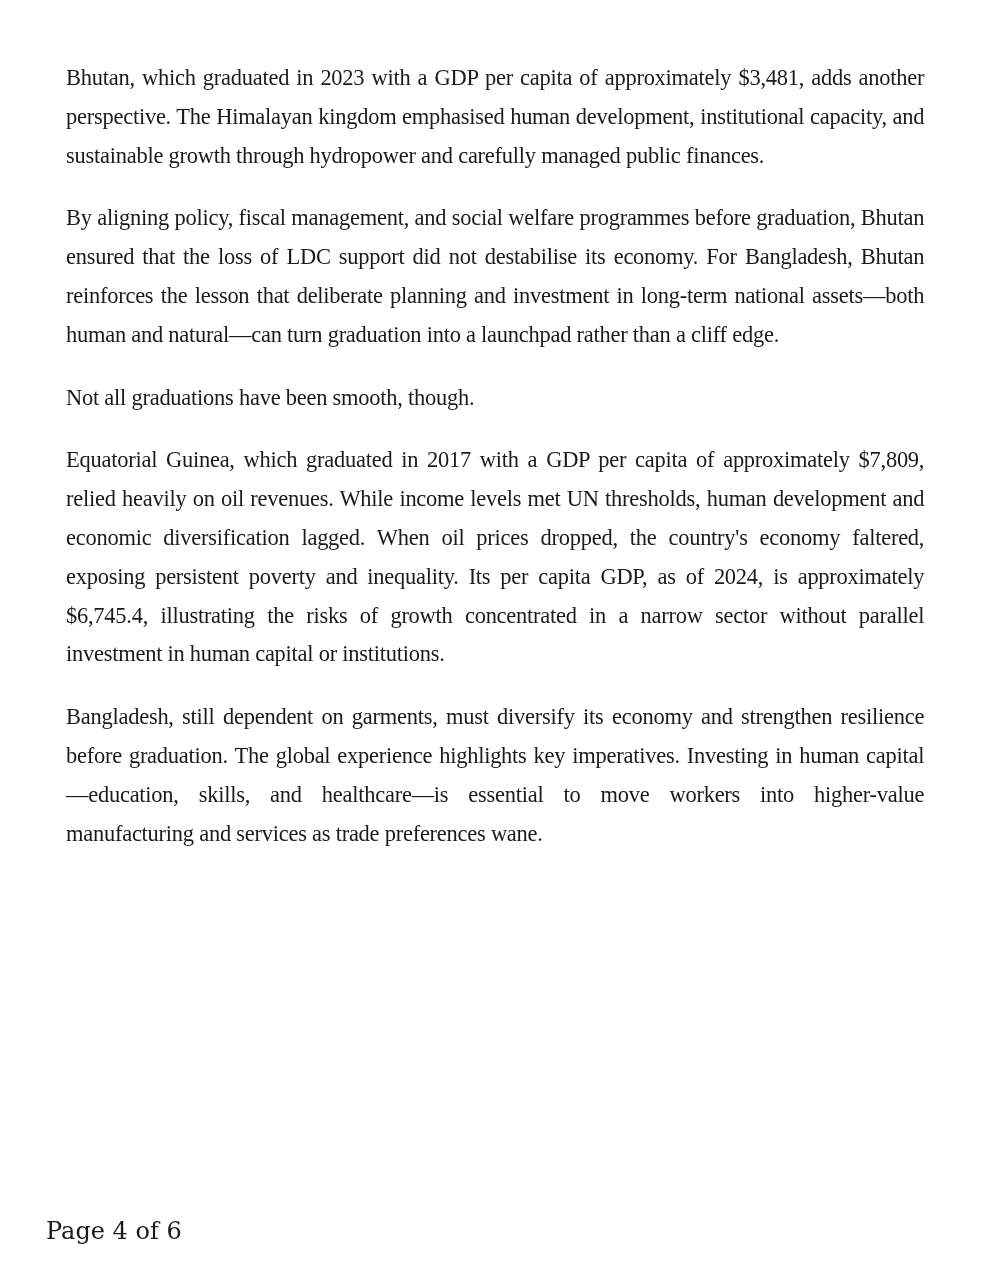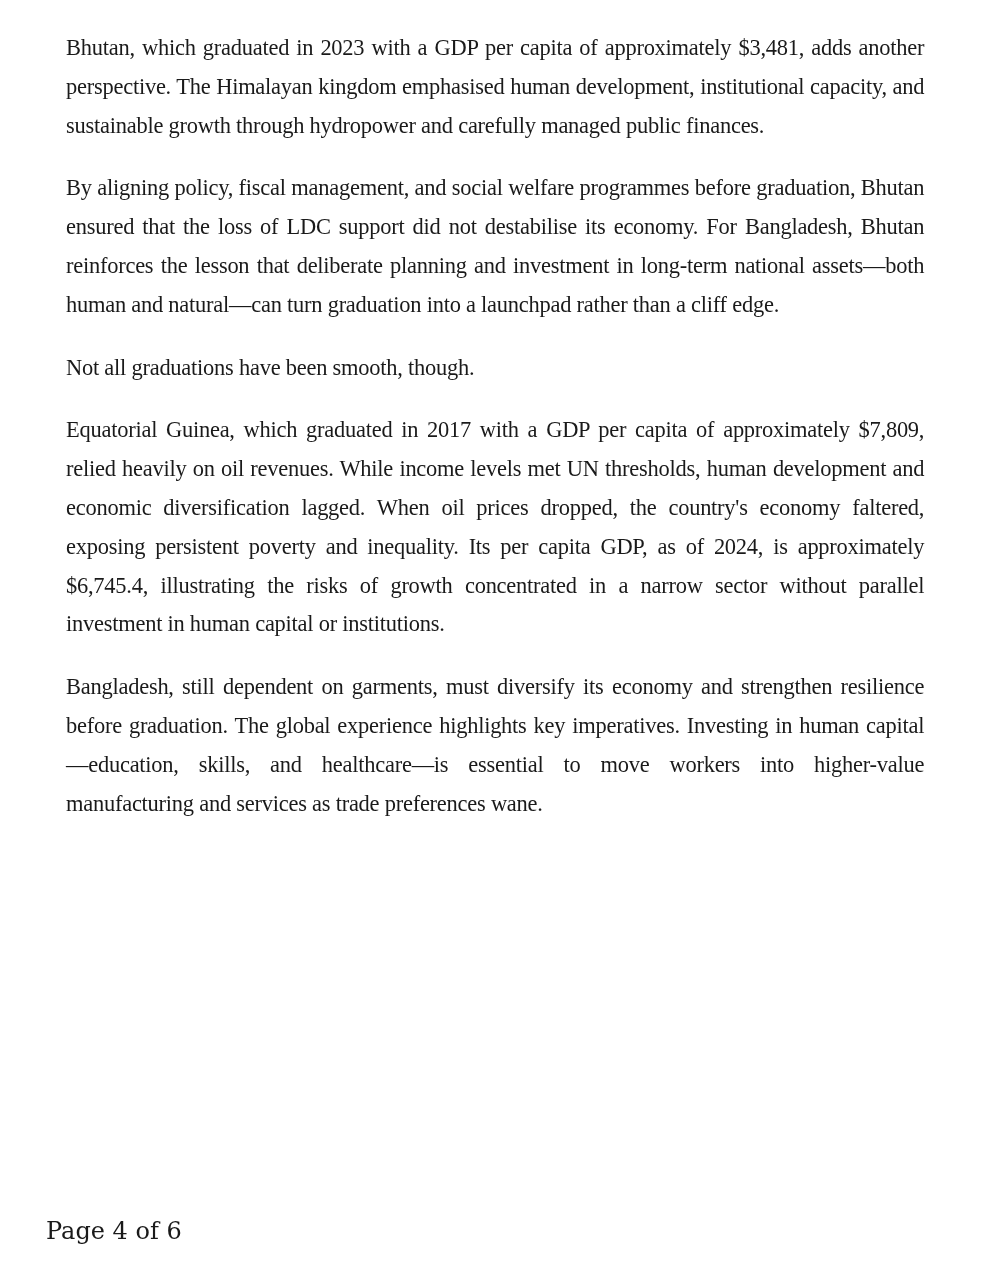--- a/index.html
+++ b/index.html
@@ -10,21 +10,21 @@
     body {
       width: 989px;
       height: 1280px;
       position: relative;
       overflow: hidden;
       color: #1a1a1a;
     }
     .article {
       position: absolute;
       left: 66px;
-      top: 28px;
+      top: 58px;
       width: 858px;
     }
     .para {
       font-family: "Liberation Serif", "DejaVu Serif", serif;
       font-size: 23.4px;
       line-height: 38.8px;
       text-align: justify;
       margin: 0 0 24px 0;
       letter-spacing: -0.25px;
       word-spacing: 0px;

